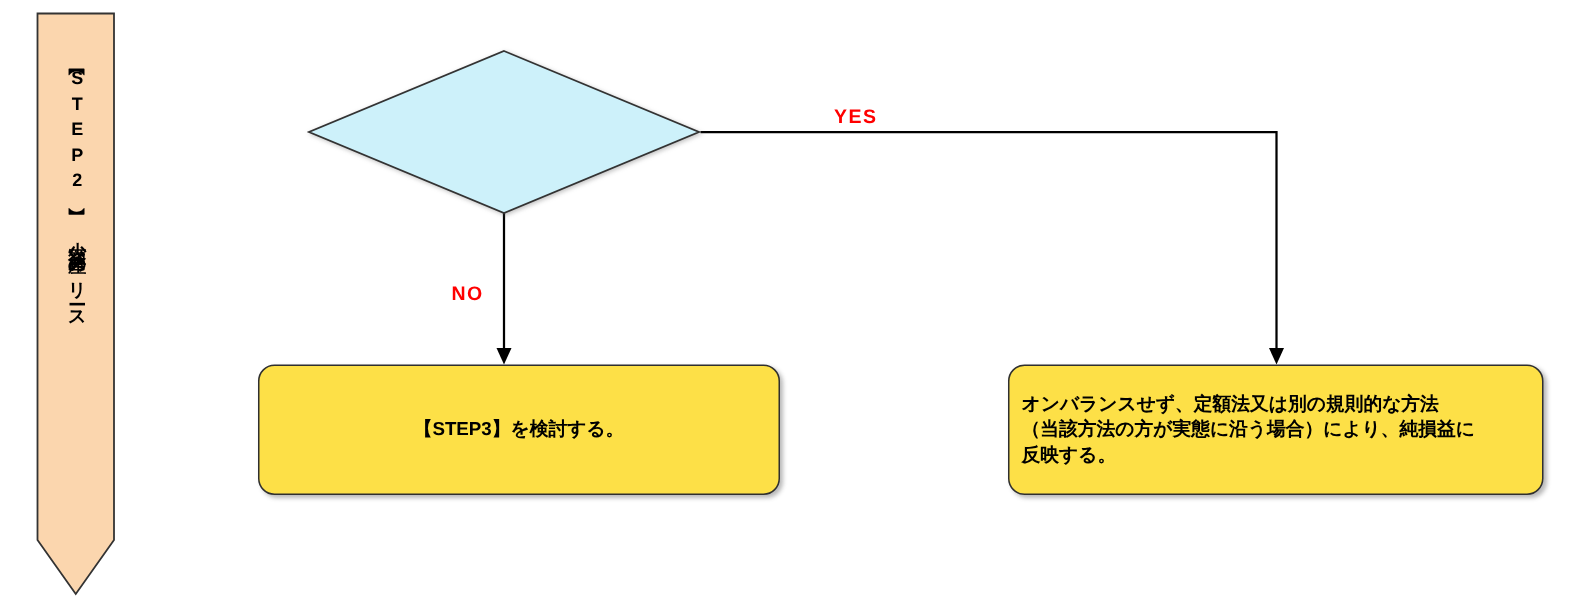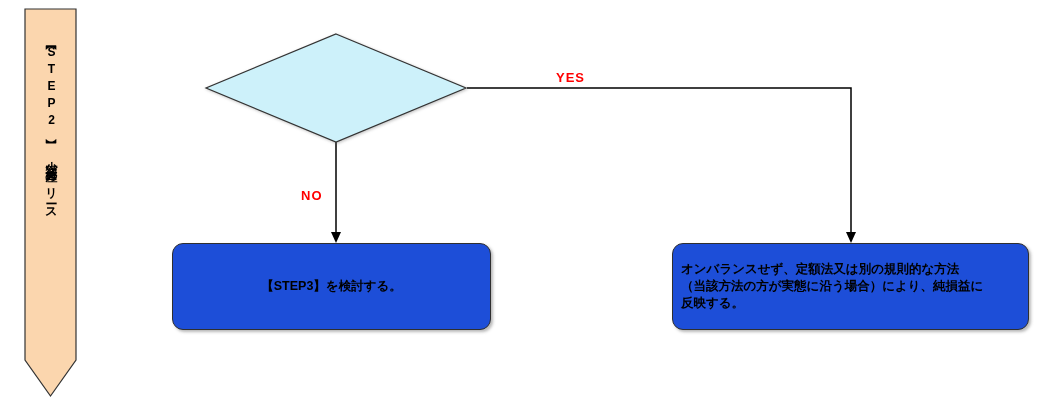--- a/index.html
+++ b/index.html
@@ -78,28 +78,28 @@
   }
   .label-yes { left: 556px; top: 54px; margin-top: 16px; }
   .label-no  { left: 301px; top: 188px; }
 
   
   .flow-box {
     position: absolute;
     top: 243px;
     height: 87px;
     box-sizing: border-box;
-    background: #1d4ed8;
+    background: #fde047;
     border: 1px solid #2f2f2f;
     border-radius: 11px;
     box-shadow: 2px 2px 3px rgba(100,100,100,0.45);
     display: flex;
     align-items: center;
   }
-  .box-no  { left: 172px; width: 319px; justify-content: center; }
+  .box-no  { left: 172px; width: 348px; justify-content: center; }
   .box-yes { left: 672px; width: 357px; justify-content: flex-start; padding: 0 8px; }
   .flow-box span {
     white-space: pre-line;
     font-size: 12.5px;
     font-weight: bold;
     color: #000000;
     line-height: 1.35;
   }
   .box-no span { text-align: center; }
   .box-yes span { text-align: left; }

